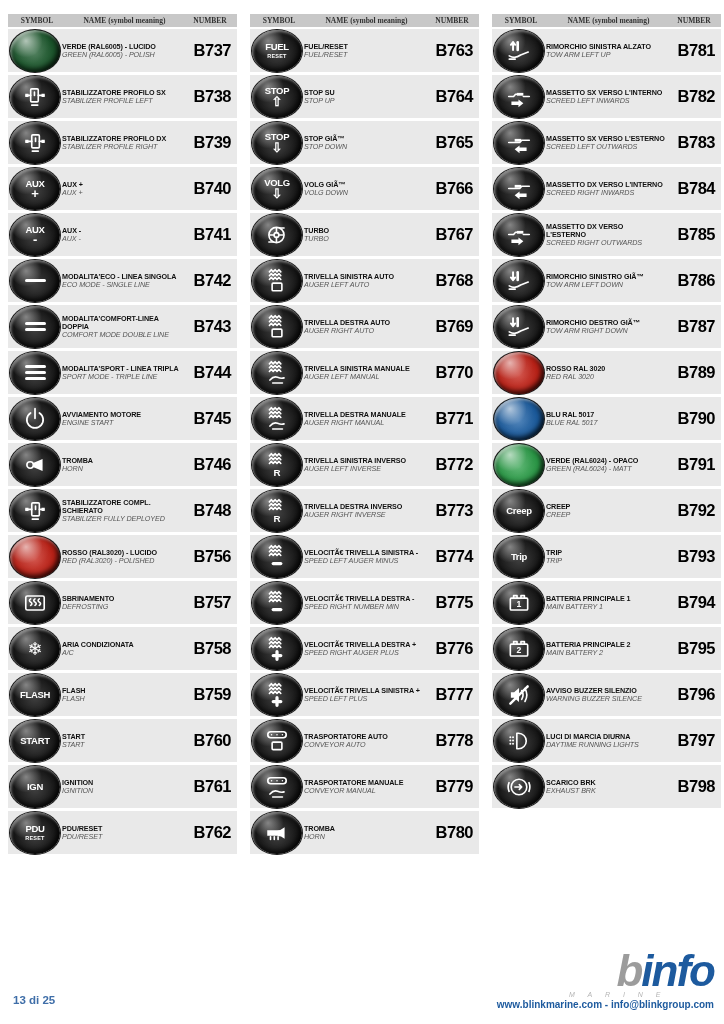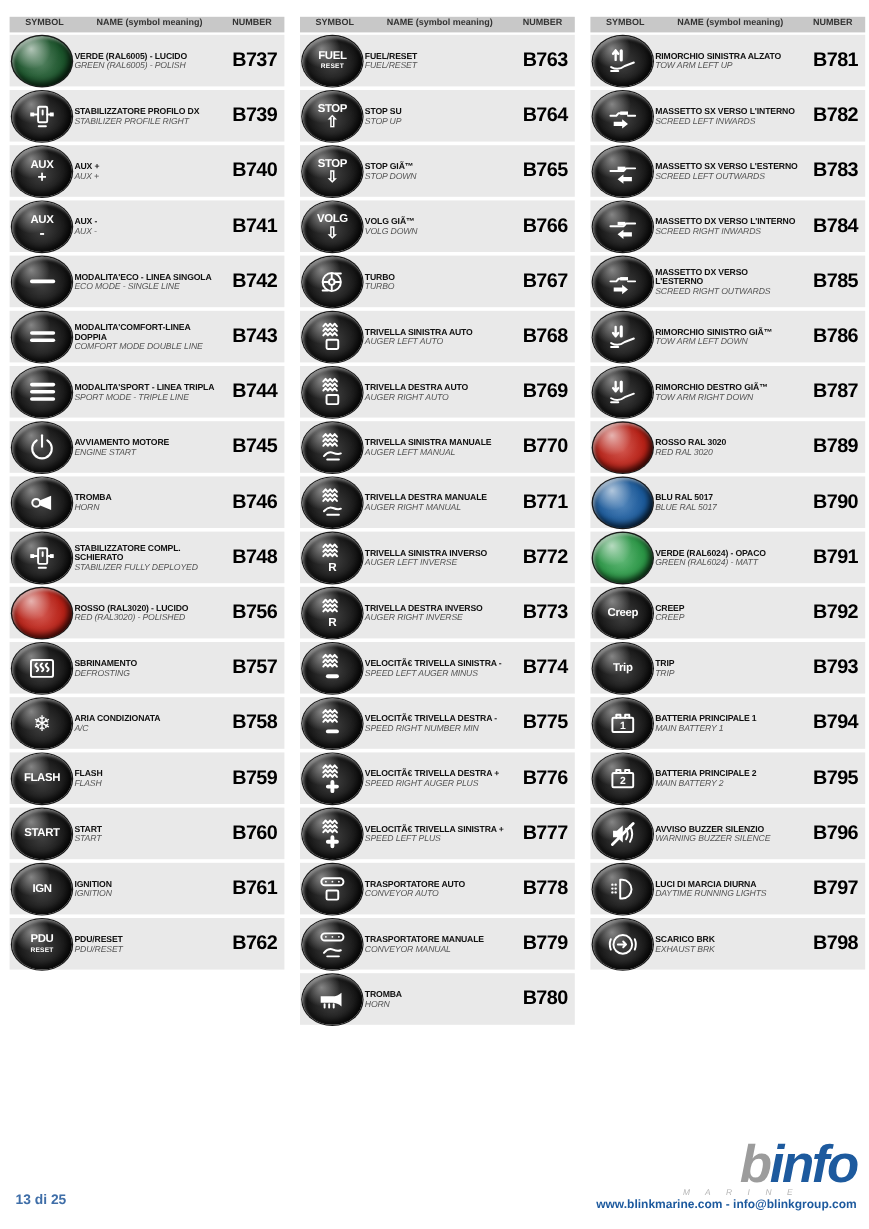--- a/index.html
+++ b/index.html
@@ -1,20 +1,20 @@
 <!DOCTYPE html>
 <html><head>
 <meta charset="utf-8">
 <style>
   html,body{margin:0;padding:0;background:#fff;}
   body{width:724px;height:1024px;position:relative;font-family:"Liberation Sans",sans-serif;overflow:hidden;}
   .sheet{position:absolute;inset:0;}
   .cols{display:flex;gap:13px;padding:14px 8px 0 8px;}
   .col{width:229px;flex:none;}
-  .col-header{height:13px;background:#c8c8c8;display:flex;font-size:7.5px;font-weight:bold;color:#333;margin-bottom:2px;}
+  .col-header{height:13px;background:#c8c8c8;display:flex;align-items:center;font-size:7.5px;font-weight:bold;color:#333;margin-bottom:2px;font-family:Liberation Serif, serif;}
   .col-header .h-sym{width:58px;text-align:center;}
   .col-header .h-name{flex:1;text-align:center;}
   .col-header .h-num{width:54px;text-align:center;}
   .row{height:43px;background:#e9e9e9;display:flex;align-items:center;margin-bottom:3px;}
   .btn-wrap{width:54px;flex:none;display:flex;justify-content:center;}
   .btn{position:relative;width:50px;height:42px;border-radius:50%;flex:none;display:flex;flex-direction:column;align-items:center;justify-content:center;text-align:center;cursor:pointer;
        background:radial-gradient(circle at 32% 26%, rgba(255,255,255,.45), rgba(255,255,255,0) 34%),
                   radial-gradient(circle at 50% 55%, #404040, #1a1a1a 55%, #000 92%);
        box-shadow:inset 1.5px 2px 2.5px rgba(255,255,255,.4), inset -2px -3px 5px rgba(0,0,0,.75), 0 0 0 1px #1a1a1a;}
   .btn.colored{background:radial-gradient(circle at 32% 26%, rgba(255,255,255,.65), rgba(255,255,255,.05) 36%, rgba(0,0,0,0) 52%),
@@ -58,20 +58,42 @@
         <div class="face"></div>
       </div>
     </div>
     <div class="name">
       <div class="it">VERDE (RAL6005) - LUCIDO</div>
       <div class="en">GREEN (RAL6005) - POLISH</div>
     </div>
     <div class="num">B737</div>
   </div>
 
+  <div class="row">
+    <div class="btn-wrap">
+      <div class="btn">
+        <div class="face">
+                  <svg width="26" height="26" viewBox="0 0 24 24" fill="none" stroke="#fff" stroke-width="1.5" stroke-linecap="round" stroke-linejoin="round">
+                    <g transform="scale(-1,1) translate(-24,0)">
+                      <rect x="9" y="4.5" width="7" height="12" rx="1"></rect>
+                      <path d="M12.5 7.5v3M4 10.5h5M16 10.5h4"></path>
+                      <rect x="3" y="9" width="3" height="3" fill="#fff" stroke="none"></rect>
+                      <rect x="18" y="9" width="3" height="3" fill="#fff" stroke="none"></rect>
+                      <path d="M9.5 19.5h5.5"></path>
+                    </g>
+                  </svg>
+                </div>
+      </div>
+    </div>
+    <div class="name">
+      <div class="it">STABILIZZATORE PROFILO SX</div>
+      <div class="en">STABILIZER PROFILE LEFT</div>
+    </div>
+    <div class="num">B738</div>
+  </div>
 
   <div class="row">
     <div class="btn-wrap">
       <div class="btn">
         <div class="face">
                   <svg width="26" height="26" viewBox="0 0 24 24" fill="none" stroke="#fff" stroke-width="1.5" stroke-linecap="round" stroke-linejoin="round">
                     <rect x="9" y="4.5" width="7" height="12" rx="1"></rect>
                     <path d="M12.5 7.5v3M4 10.5h5M16 10.5h4"></path>
                     <rect x="3" y="9" width="3" height="3" fill="#fff" stroke="none"></rect>
                     <rect x="18" y="9" width="3" height="3" fill="#fff" stroke="none"></rect>

